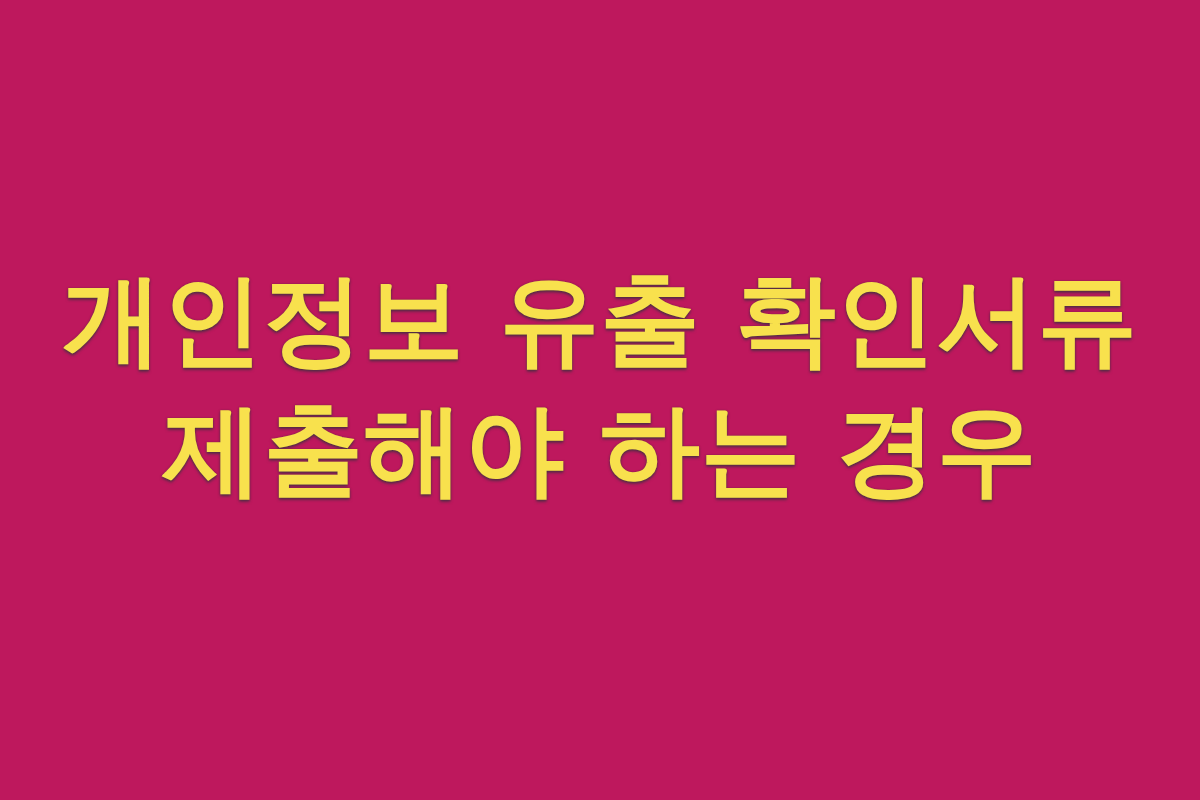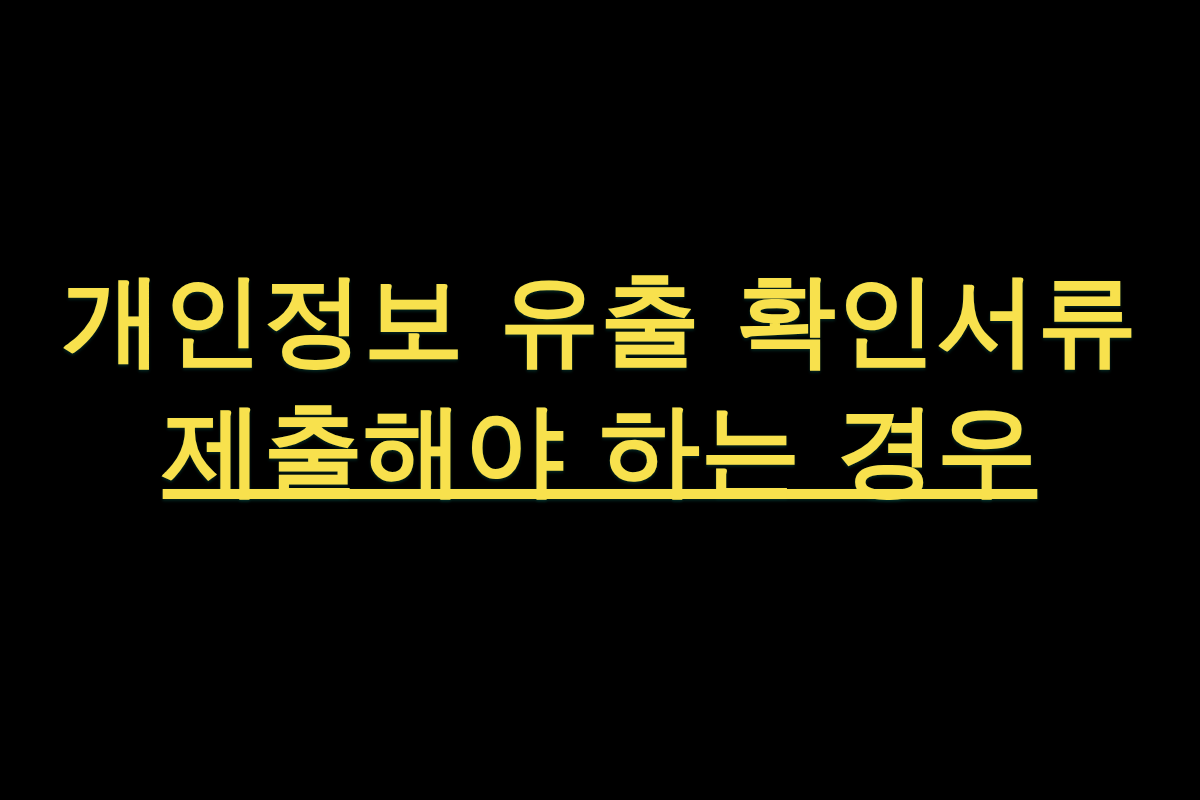--- a/index.html
+++ b/index.html
@@ -13,21 +13,21 @@
     height: 800px;
     overflow: hidden;
     font-family: "DejaVu Sans", "Liberation Sans", sans-serif;
   }
 
   #banner {
     position: relative;
     box-sizing: border-box;
     width: 1200px;
     height: 800px;
-    background: #000000;
+    background: #be185d;
     display: flex;
     flex-direction: column;
     align-items: center;
     justify-content: center;
     -webkit-font-smoothing: antialiased;
   }
 
   #headline {
     display: block;
     width: 100%;
@@ -48,21 +48,20 @@
     letter-spacing: 0.5px;
     white-space: nowrap;
     
     text-shadow:
       0 2px 3px rgba(6, 60, 53, 0.55),
       0 0 2px rgba(6, 60, 53, 0.35);
   }
 
   .headline-line.line-2 {
     font-size: 100px;
-    text-decoration: underline;
   }
 </style>
 </head>
 <body>
 
 <div id="banner">
   <div id="headline">
     <span class="headline-line line-1">개인정보 유출 확인서류</span>
     <span class="headline-line line-2">제출해야 하는 경우</span>
   </div>

